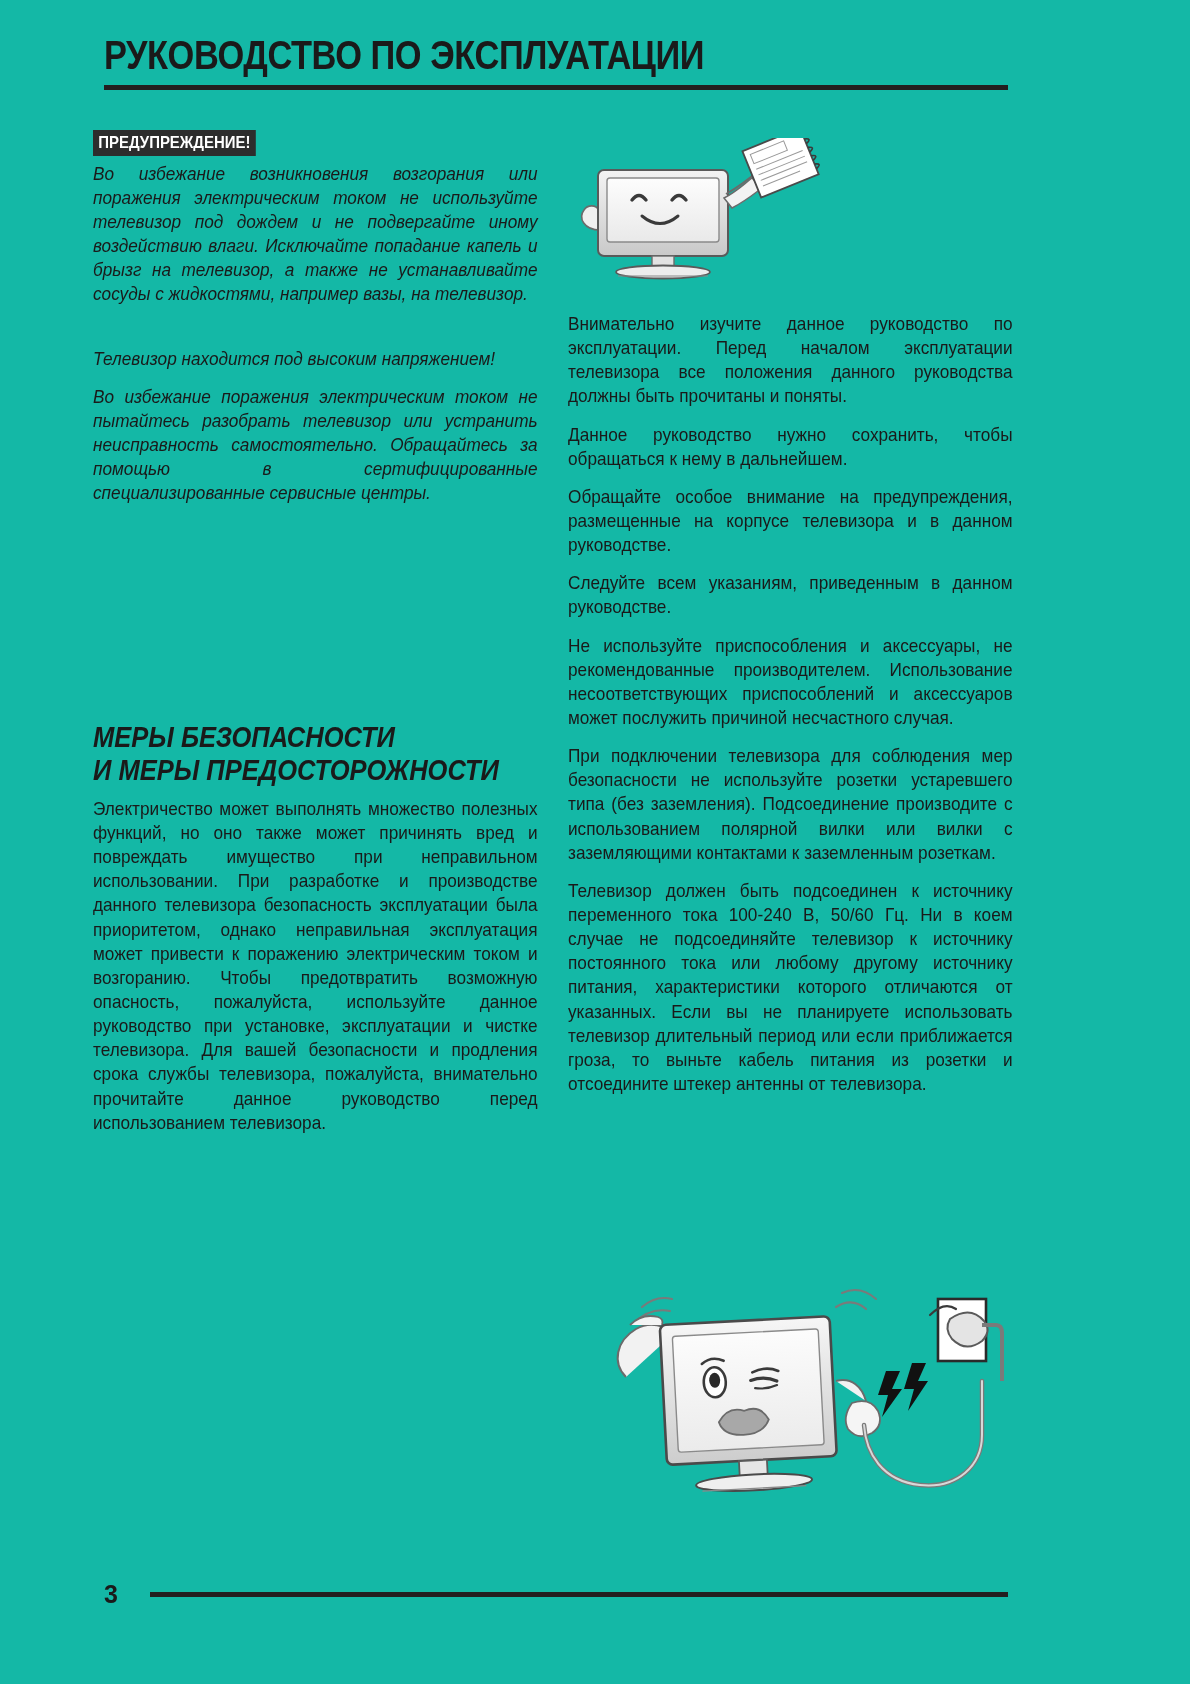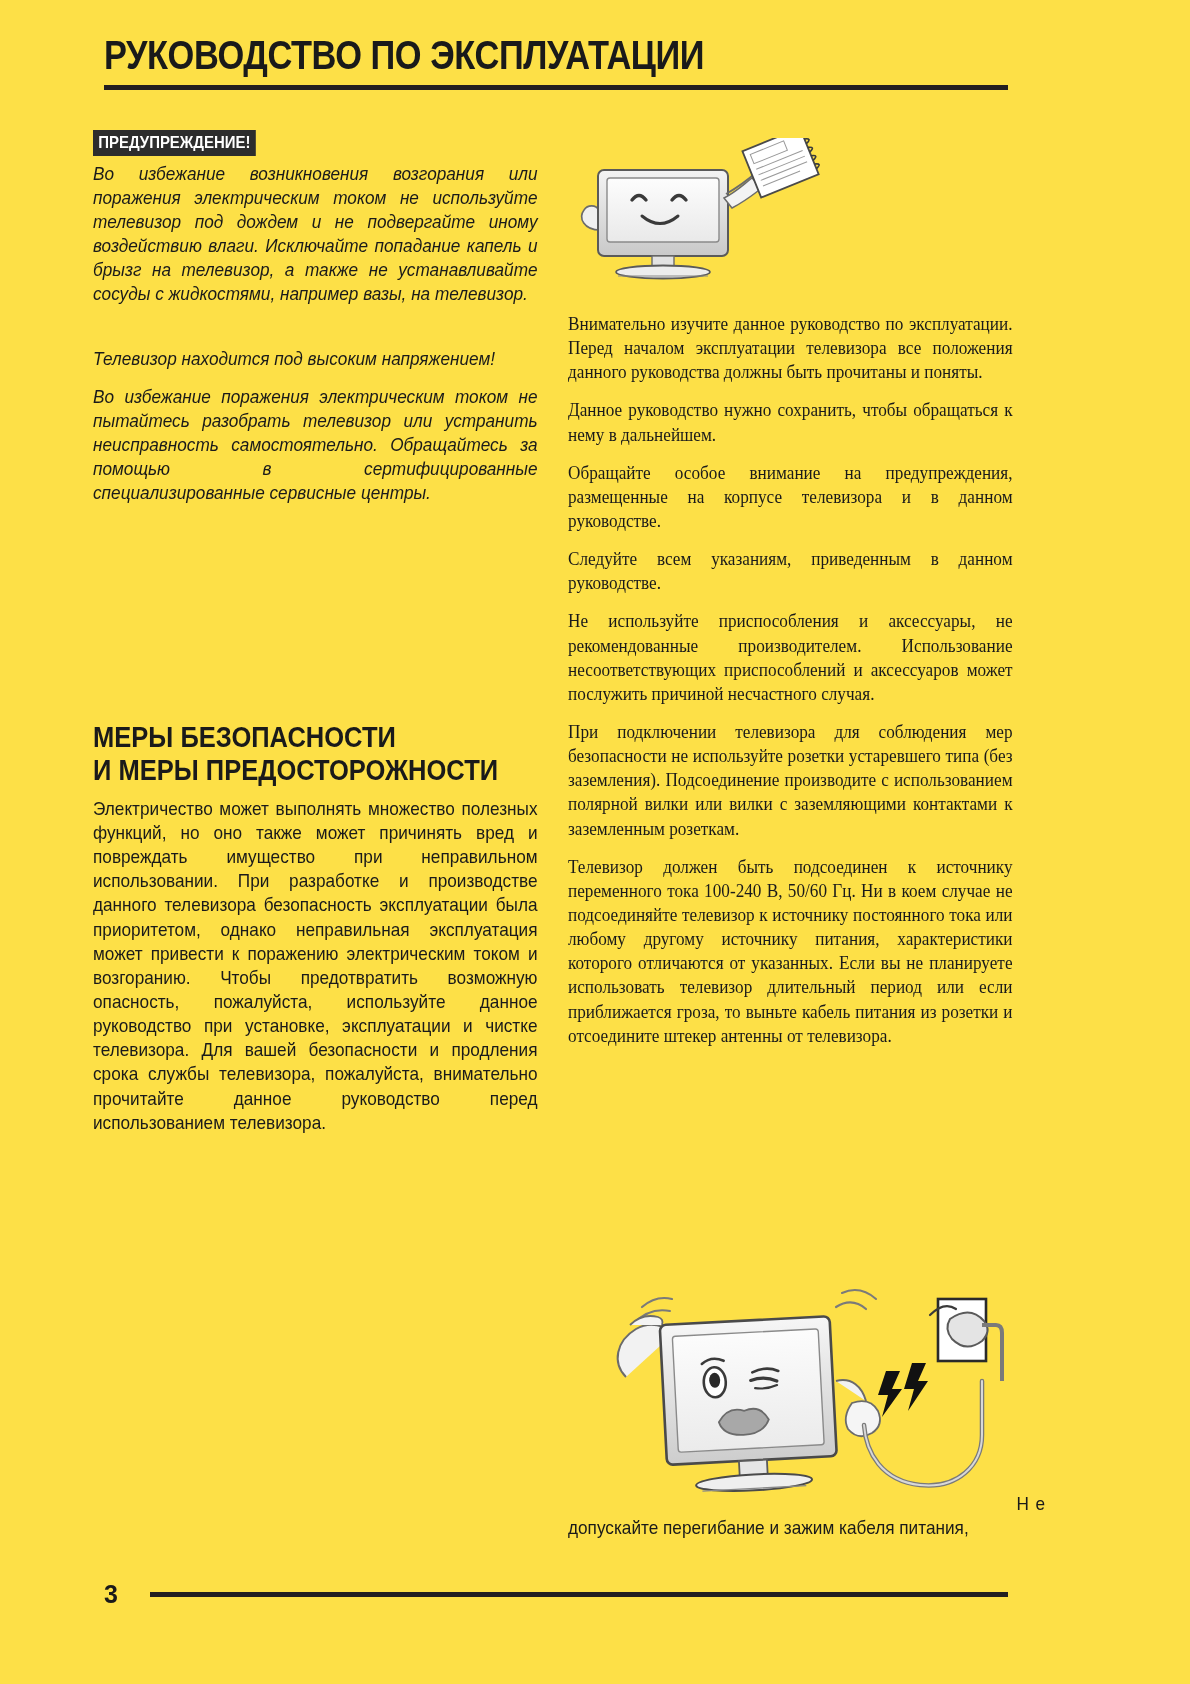--- a/index.html
+++ b/index.html
@@ -4,21 +4,21 @@
 <style>
   html, body {
     margin: 0;
     padding: 0;
     background: #ffffff;
   }
   .page {
     position: relative;
     width: 1190px;
     height: 1684px;
-    background: #fde047;
+    background: #14b8a6;
     font-family: "Liberation Sans", sans-serif;
     color: #1a1a1a;
     overflow: hidden;
   }
 
   
   .header {
     position: absolute;
     left: 104px;
     top: 34px;
@@ -42,21 +42,21 @@
     width: 904px;
   }
 
   
   .col {
     position: absolute;
     width: 445px;
     top: 130px;
   }
   .col-left { left: 93px; }
-  .col-right { left: 568px; font-family: Liberation Serif, serif; }
+  .col-right { left: 568px; }
 
   
   .warn-label {
     display: inline-block;
     background: #2d2d2d;
     color: #ffffff;
     font-weight: bold;
     font-size: 17px;
     line-height: 1.25;
     padding: 2px 6px 3px 6px;
@@ -89,21 +89,21 @@
 
   .sec-head {
     font-weight: bold;
     font-size: 29px;
     line-height: 1.14;
     transform: scaleX(0.88);
     transform-origin: left top;
     white-space: nowrap;
     margin: 0;
   }
-  .sec-head-wrap { margin-bottom: 10px; }
+  .sec-head-wrap { margin-bottom: 10px; font-style: italic; }
 
   
   .icon-para {
     position: relative;
     min-height: 74px;
   }
   .tri {
     float: left;
     width: 86px;
     height: 70px;
@@ -200,24 +200,20 @@
   <div class="col col-right" style="top:312px">
     <p class="body">Внимательно изучите данное руководство по эксплуатации. Перед началом эксплуатации телевизора все положения данного руководства должны быть прочитаны и поняты.</p>
     <p class="body">Данное руководство нужно сохранить, чтобы обращаться к нему в дальнейшем.</p>
     <p class="body">Обращайте особое внимание на предупреждения, размещенные на корпусе телевизора и в данном руководстве.</p>
     <p class="body">Следуйте всем указаниям, приведенным в данном руководстве.</p>
     <p class="body">Не используйте приспособления и аксессуары, не рекомендованные производителем. Использование несоответствующих приспособлений и аксессуаров может послужить причиной несчастного случая.</p>
     <p class="body">При подключении телевизора для соблюдения мер безопасности не используйте розетки устаревшего типа (без заземления). Подсоединение производите с использованием полярной вилки или вилки с заземляющими контактами к заземленным розеткам.</p>
     <p class="body body-last">Телевизор должен быть подсоединен к источнику переменного тока 100-240 В, 50/60 Гц. Ни в коем случае не подсоединяйте телевизор к источнику постоянного тока или любому другому источнику питания, характеристики которого отличаются от указанных. Если вы не планируете использовать телевизор длительный период или если приближается гроза, то выньте кабель питания из розетки и отсоедините штекер антенны от телевизора.</p>
   </div>
 
-  <div style="position:absolute; left:568px; top:1492px; width:478px;">
-    <div style="text-align:right; font-size:18.5px; line-height:1.30; transform:scaleX(0.93); transform-origin:right top; letter-spacing:1px;">Н е</div>
-    <div style="font-size:18.5px; line-height:1.30; transform:scaleX(0.93); transform-origin:left top; width:478px;">допускайте перегибание и зажим кабеля питания,</div>
-  </div>
 
   <svg class="illus-tv-happy" viewBox="0 0 260 165">
     <defs>
       <linearGradient id="scr1" x1="0" y1="0" x2="0" y2="1">
         <stop offset="0" stop-color="#fdfdfd"></stop>
         <stop offset="1" stop-color="#e9e9e9"></stop>
       </linearGradient>
       <linearGradient id="bez1" x1="0" y1="0" x2="0" y2="1">
         <stop offset="0" stop-color="#f4f4f4"></stop>
         <stop offset="1" stop-color="#c9c9c9"></stop>

